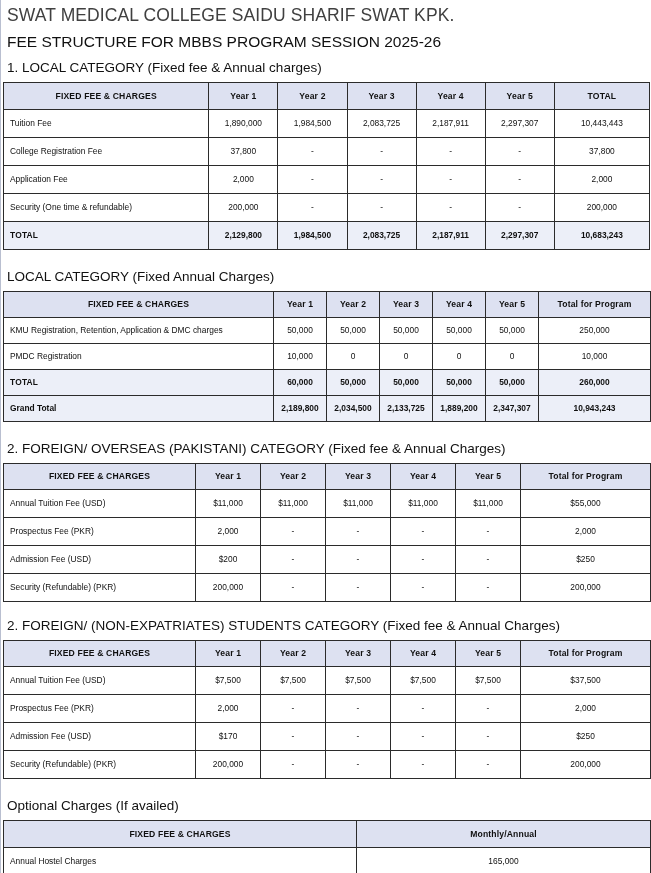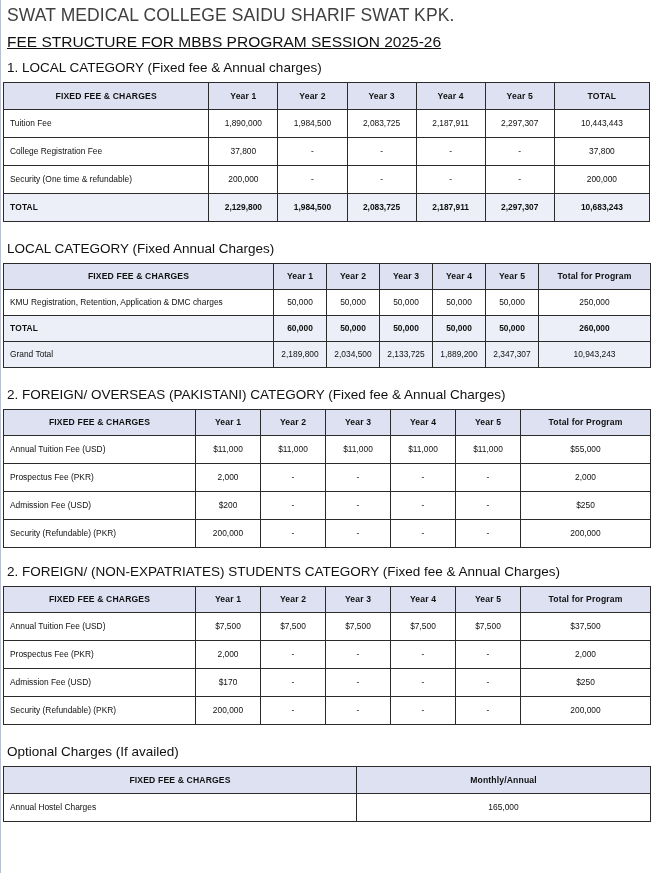--- a/index.html
+++ b/index.html
@@ -33,21 +33,20 @@
     padding: 2px 0 0 4px;
     white-space: nowrap;
     color: #404040;
   }
   .doc-subtitle {
     font-size: 15.5px;
     line-height: 26px;
     padding: 0 0 0 4px;
     white-space: nowrap;
     color: #111;
-    text-decoration: underline;
   }
   .section-title {
     font-size: 13.5px;
     line-height: 22px;
     padding: 2px 8px 3px 4px;
     white-space: nowrap;
     color: #111;
   }
   .spacer-lg { height: 14px; }
   .spacer-md { height: 11px; }
@@ -86,21 +85,21 @@
   table.fee td.num {
     text-align: center;
   }
   table.fee tr.total td {
     background: #eceff8;
     font-weight: bold;
   }
   table.fee tr.total td.label { letter-spacing: 0.2px; }
   table.fee tr.grand td {
     background: #eceff8;
-    font-weight: normal;
+    font-weight: bold;
   }
 
   
   #table-local-fixed td { height: 27px; }
   #table-local-fixed thead th { height: 26px; }
 
   #table-local-annual td { height: 25px; }
   #table-foreign-overseas td { height: 27px; }
   #table-foreign-nonexpat td { height: 27px; }
   #table-optional td { height: 27px; }
@@ -149,20 +148,29 @@
       <tr>
         <td class="label">College Registration Fee</td>
         <td class="num">37,800</td>
         <td class="num">-</td>
         <td class="num">-</td>
         <td class="num">-</td>
         <td class="num">-</td>
         <td class="num">37,800</td>
       </tr>
       <tr>
+        <td class="label">Application Fee</td>
+        <td class="num">2,000</td>
+        <td class="num">-</td>
+        <td class="num">-</td>
+        <td class="num">-</td>
+        <td class="num">-</td>
+        <td class="num">2,000</td>
+      </tr>
+      <tr>
         <td class="label">Security (One time &amp; refundable)</td>
         <td class="num">200,000</td>
         <td class="num">-</td>
         <td class="num">-</td>
         <td class="num">-</td>
         <td class="num">-</td>
         <td class="num">200,000</td>
       </tr>
       <tr class="total">
         <td class="label">TOTAL</td>
@@ -203,20 +211,29 @@
     <tbody>
       <tr>
         <td class="label">KMU Registration, Retention, Application &amp; DMC charges</td>
         <td class="num">50,000</td>
         <td class="num">50,000</td>
         <td class="num">50,000</td>
         <td class="num">50,000</td>
         <td class="num">50,000</td>
         <td class="num">250,000</td>
       </tr>
+      <tr>
+        <td class="label">PMDC Registration</td>
+        <td class="num">10,000</td>
+        <td class="num">0</td>
+        <td class="num">0</td>
+        <td class="num">0</td>
+        <td class="num">0</td>
+        <td class="num">10,000</td>
+      </tr>
       <tr class="total">
         <td class="label">TOTAL</td>
         <td class="num">60,000</td>
         <td class="num">50,000</td>
         <td class="num">50,000</td>
         <td class="num">50,000</td>
         <td class="num">50,000</td>
         <td class="num">260,000</td>
       </tr>
       <tr class="grand">

